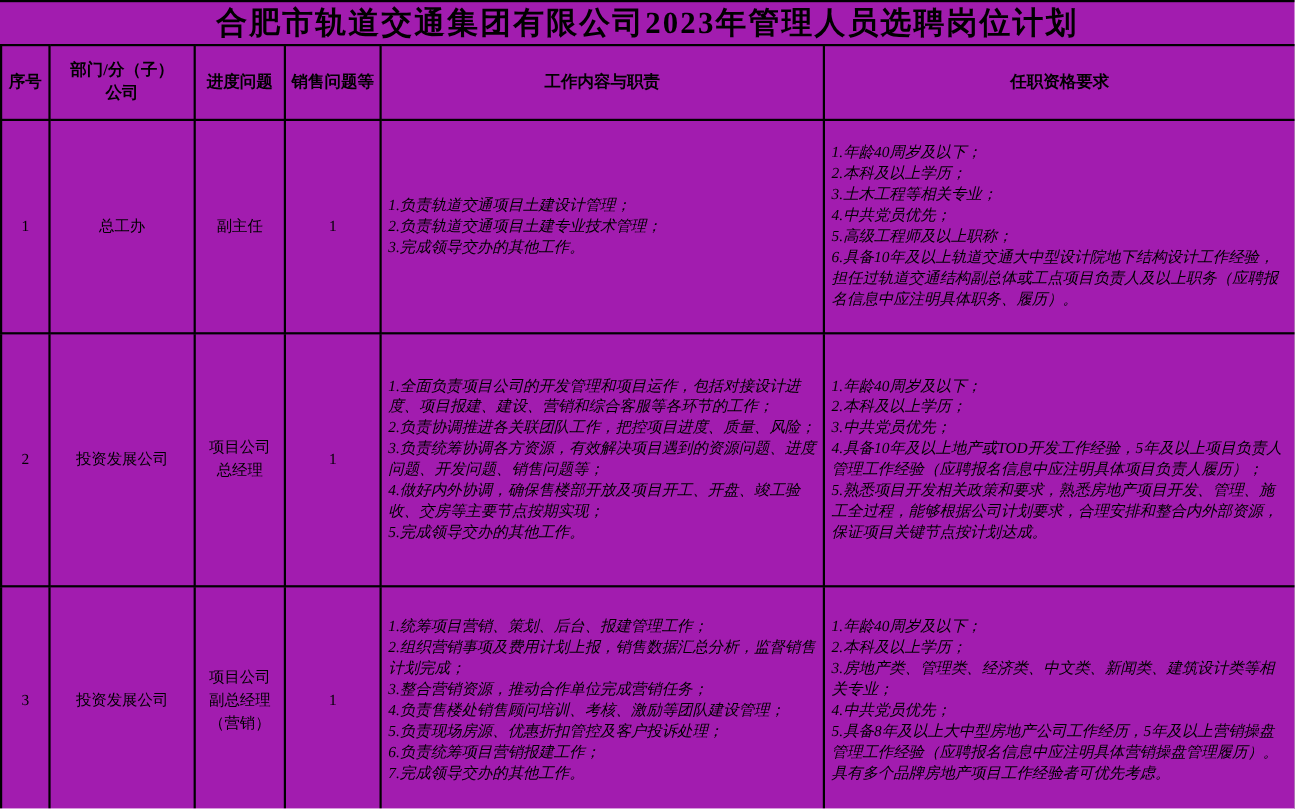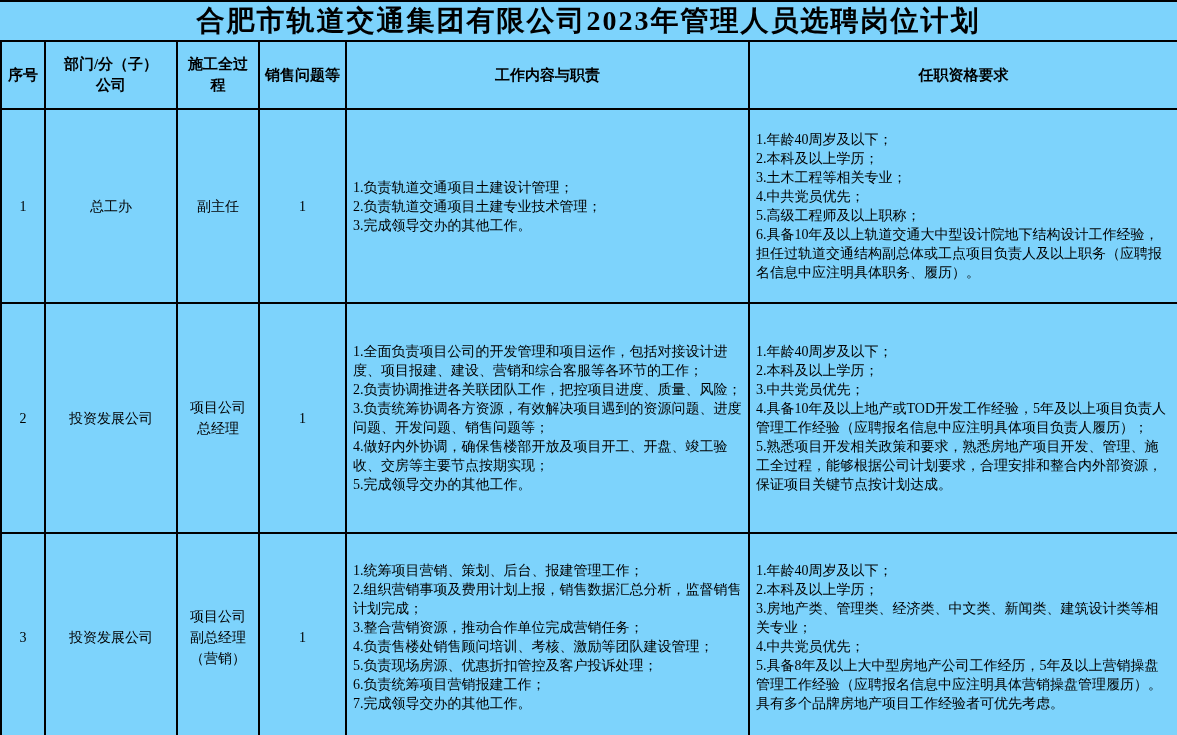--- a/index.html
+++ b/index.html
@@ -3,21 +3,21 @@
 <meta charset="utf-8">
 <style>
   html, body {
     margin: 0;
     padding: 0;
     background: #ffffff;
   }
   .page {
     width: 1177px;
     height: 735px;
-    background: #7dd3fc;
+    background: #a21caf;
     color: #000000;
     font-family: "Liberation Serif", "DejaVu Serif", serif;
     box-sizing: border-box;
     border-top: 2px solid #000000;
     overflow: hidden;
   }
   .title {
     height: 38px;
     display: flex;
     align-items: center;
@@ -52,20 +52,21 @@
     font-size: 14px;
     line-height: 1.5;
     padding: 2px 3px;
   }
   td.l {
     text-align: left;
     vertical-align: middle;
     font-size: 14px;
     line-height: 1.36;
     padding: 20px 6px;
+    font-style: italic;
   }
   .pre {
     white-space: pre-line;
   }
   tr.hdr     { height: 68px; }
   tr.r1      { height: 162px; }
   tr.r2      { height: 230px; }
   tr.r3      { height: 208px; }
   tr.total   { height: 29px; }
 </style>
@@ -83,21 +84,21 @@
       <col style="width:82px">
       <col style="width:87px">
       <col style="width:403px">
       <col style="width:429px">
     </colgroup>
     <thead>
       <tr class="hdr">
         <th class="pre">序号</th>
         <th class="pre">部门/分（子）
 公司</th>
-        <th class="pre">施工全过程</th>
+        <th class="pre">进度问题</th>
         <th class="pre">销售问题等</th>
         <th class="pre">工作内容与职责</th>
         <th class="pre">任职资格要求</th>
       </tr>
     </thead>
     <tbody>
       <tr class="r1">
         <td class="c">1</td>
         <td class="c">总工办</td>
         <td class="c pre">副主任</td>

